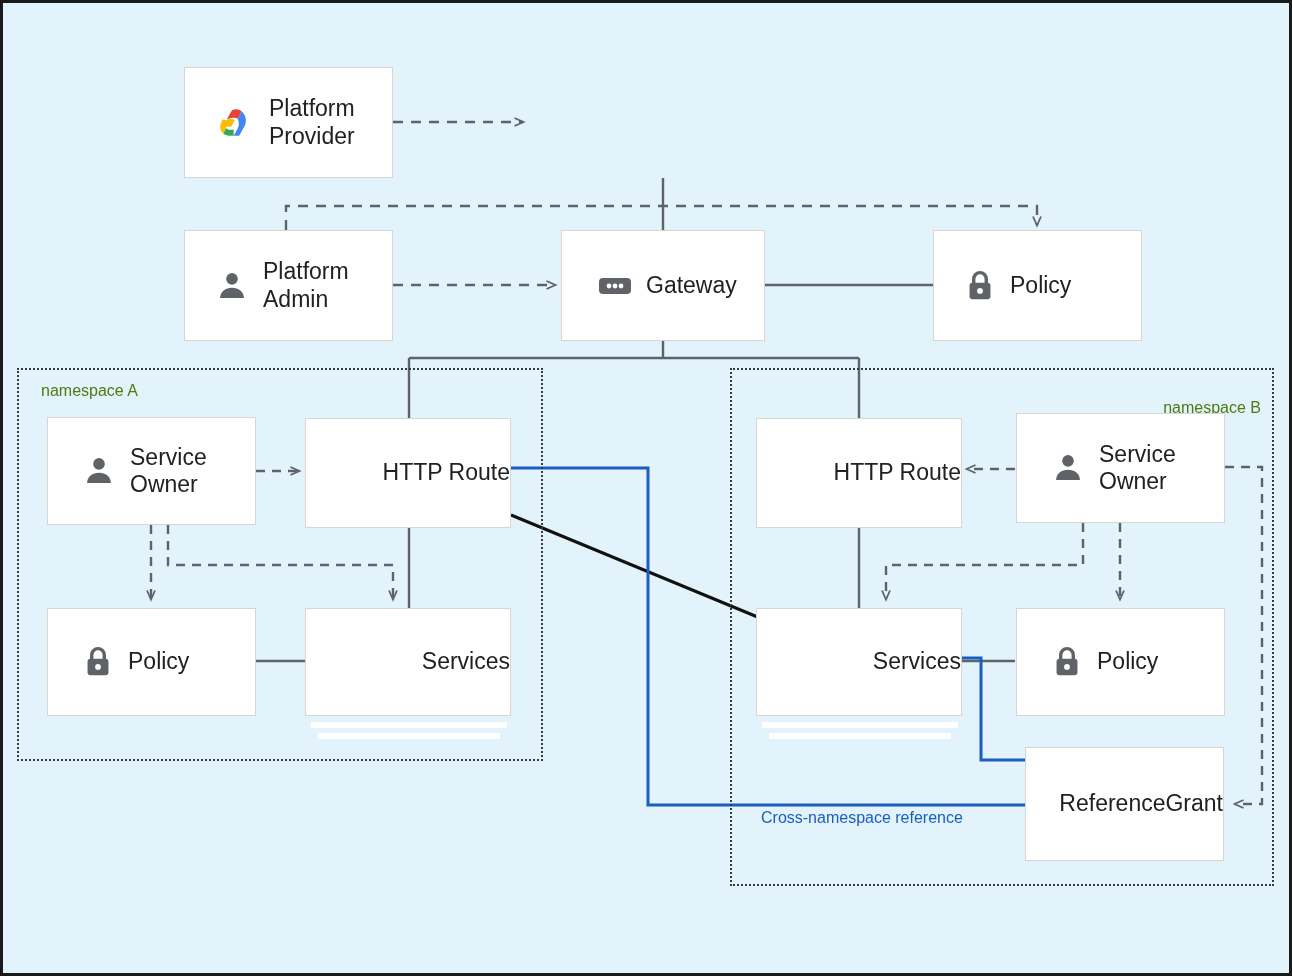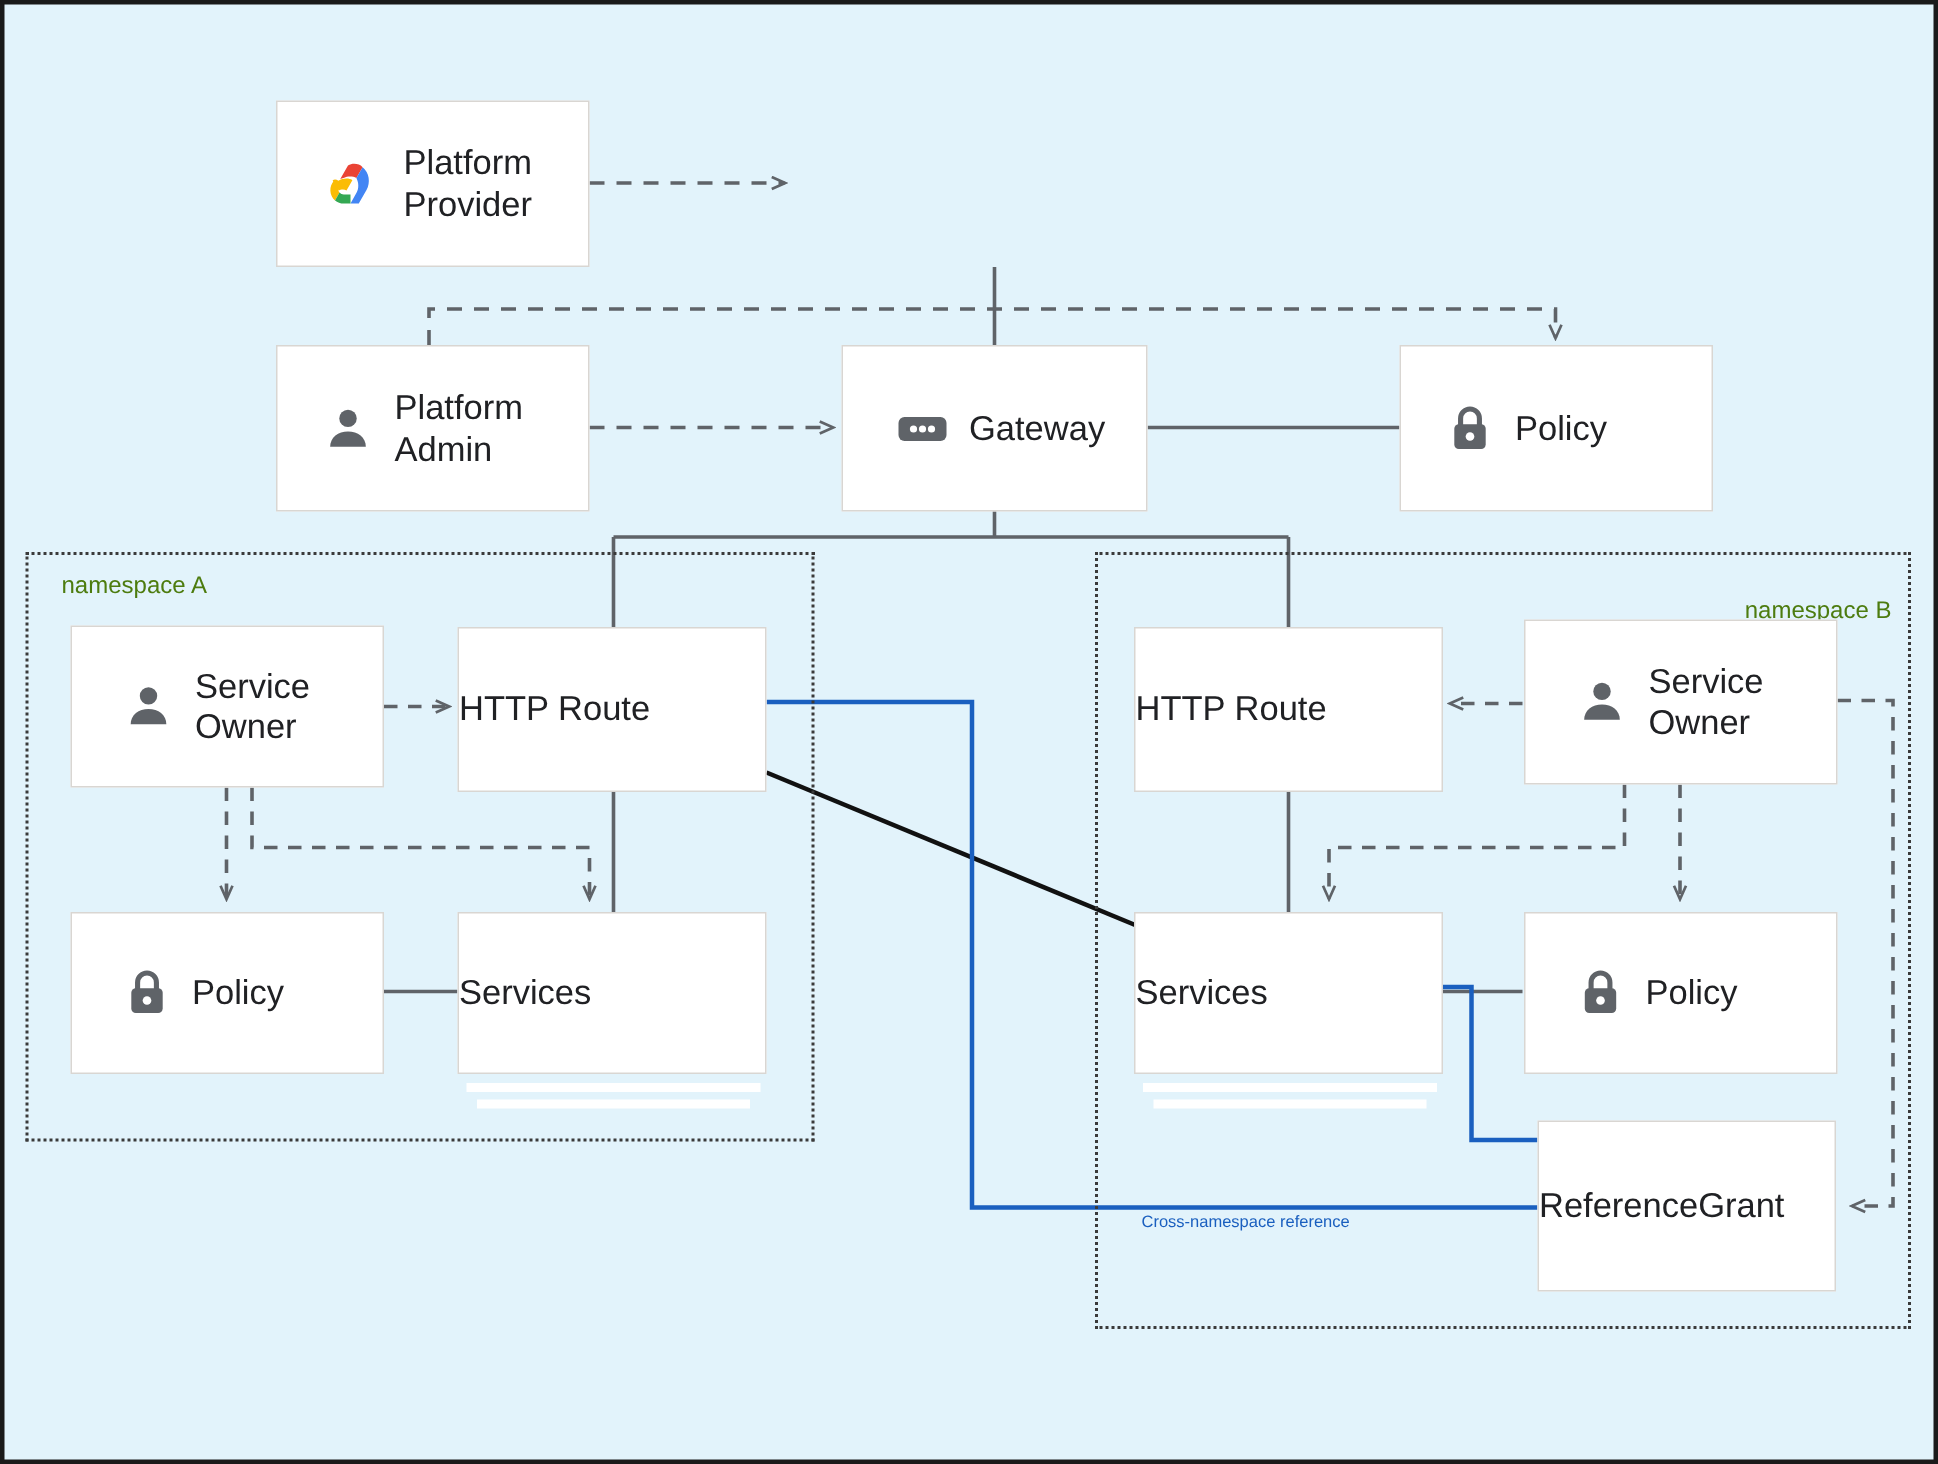--- a/index.html
+++ b/index.html
@@ -34,40 +34,40 @@
     color:#4d7c0f;
     white-space:nowrap;
   }
   .node{
     position:absolute;
     background:#ffffff;
     border:1px solid #d9d6d2;
     box-sizing:border-box;
     display:flex;
     align-items:center;
-    justify-content:flex-start;
+    justify-content:flex-end;
     gap:14px;
     color:#202124;
     font-size:23px;
     line-height:1.18;
     z-index:3;
   }
   .node .label{white-space:pre-line;}
   .node.left-align{justify-content:flex-start;padding-left:30px;}
   .stackbar{
     position:absolute;
     height:6px;
     background:#ffffff;
     z-index:3;
   }
   .icon{flex:0 0 auto;display:inline-flex;align-items:center;justify-content:center;}
   .xns-label{
     position:absolute;
     color:#1a5fbf;
-    font-size:11px;
+    font-size:16px;
     white-space:nowrap;
     z-index:4;
   }
 </style>
 </head>
 <body>
 
 <div id="canvas">
 
   <svg id="wires" viewBox="0 0 1292 976" width="1292" height="976">

